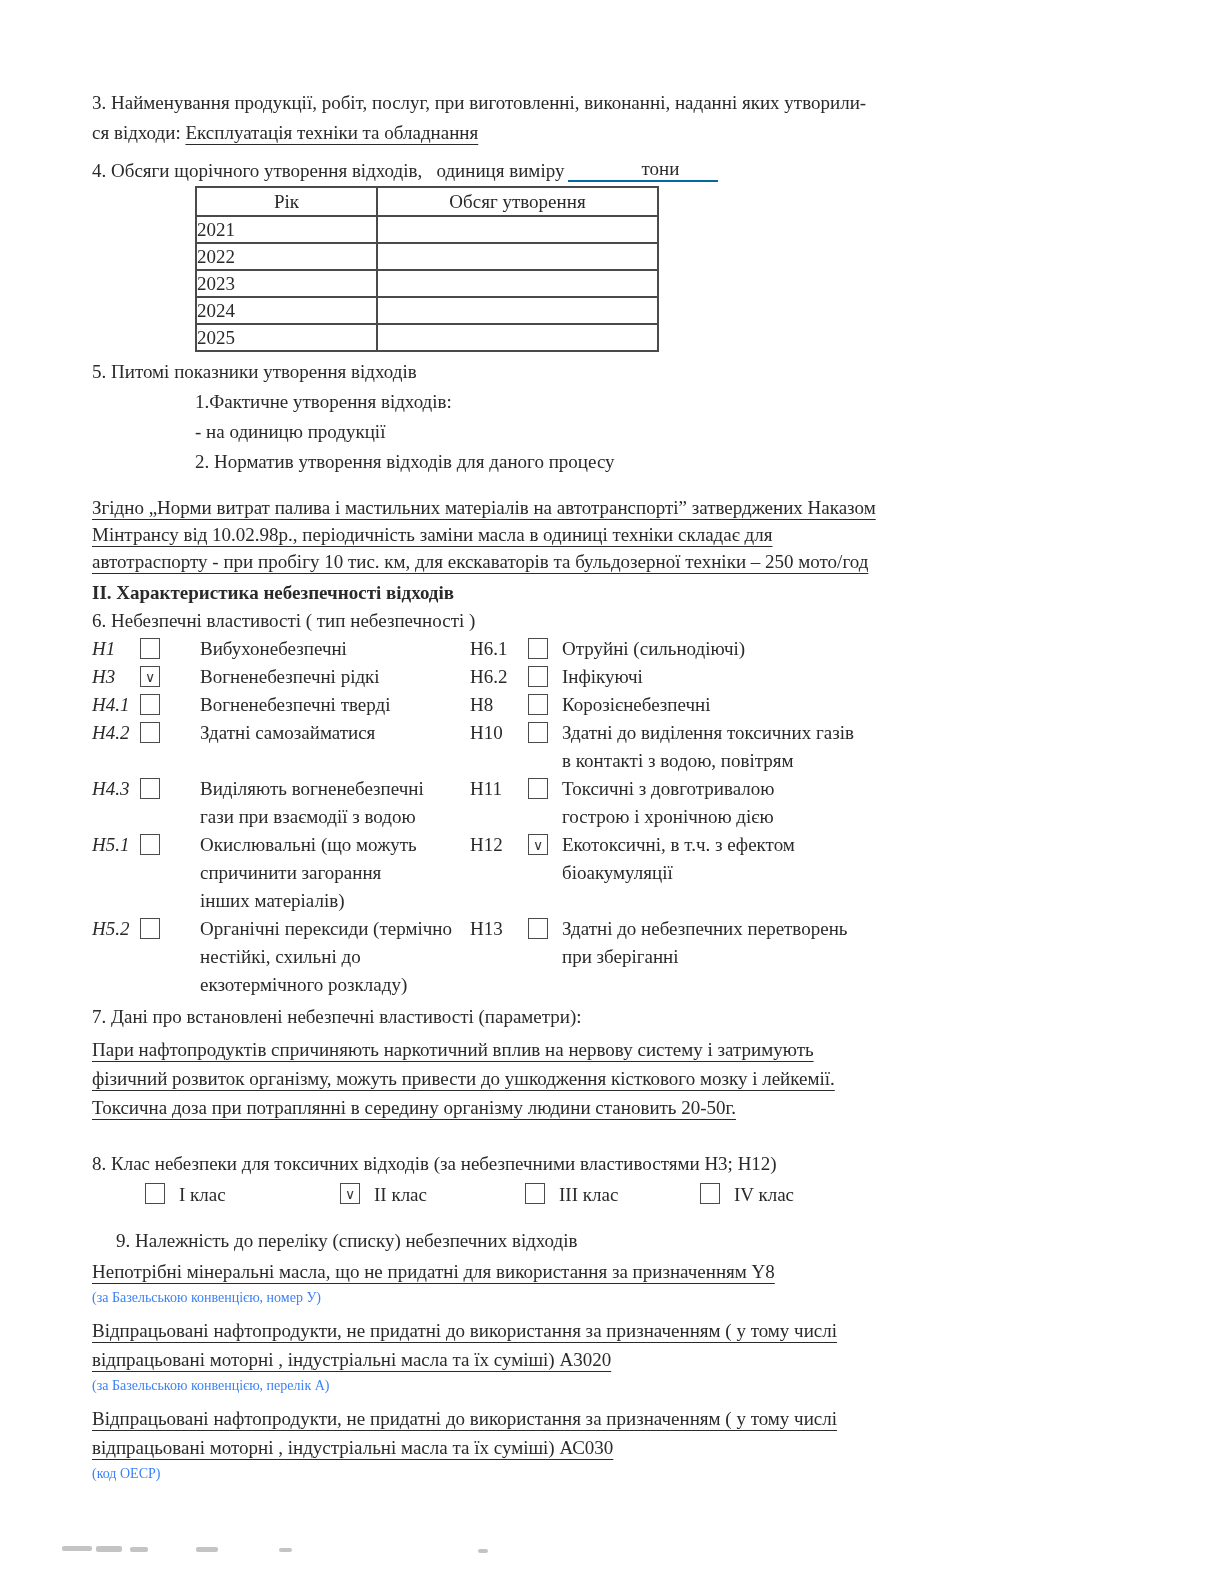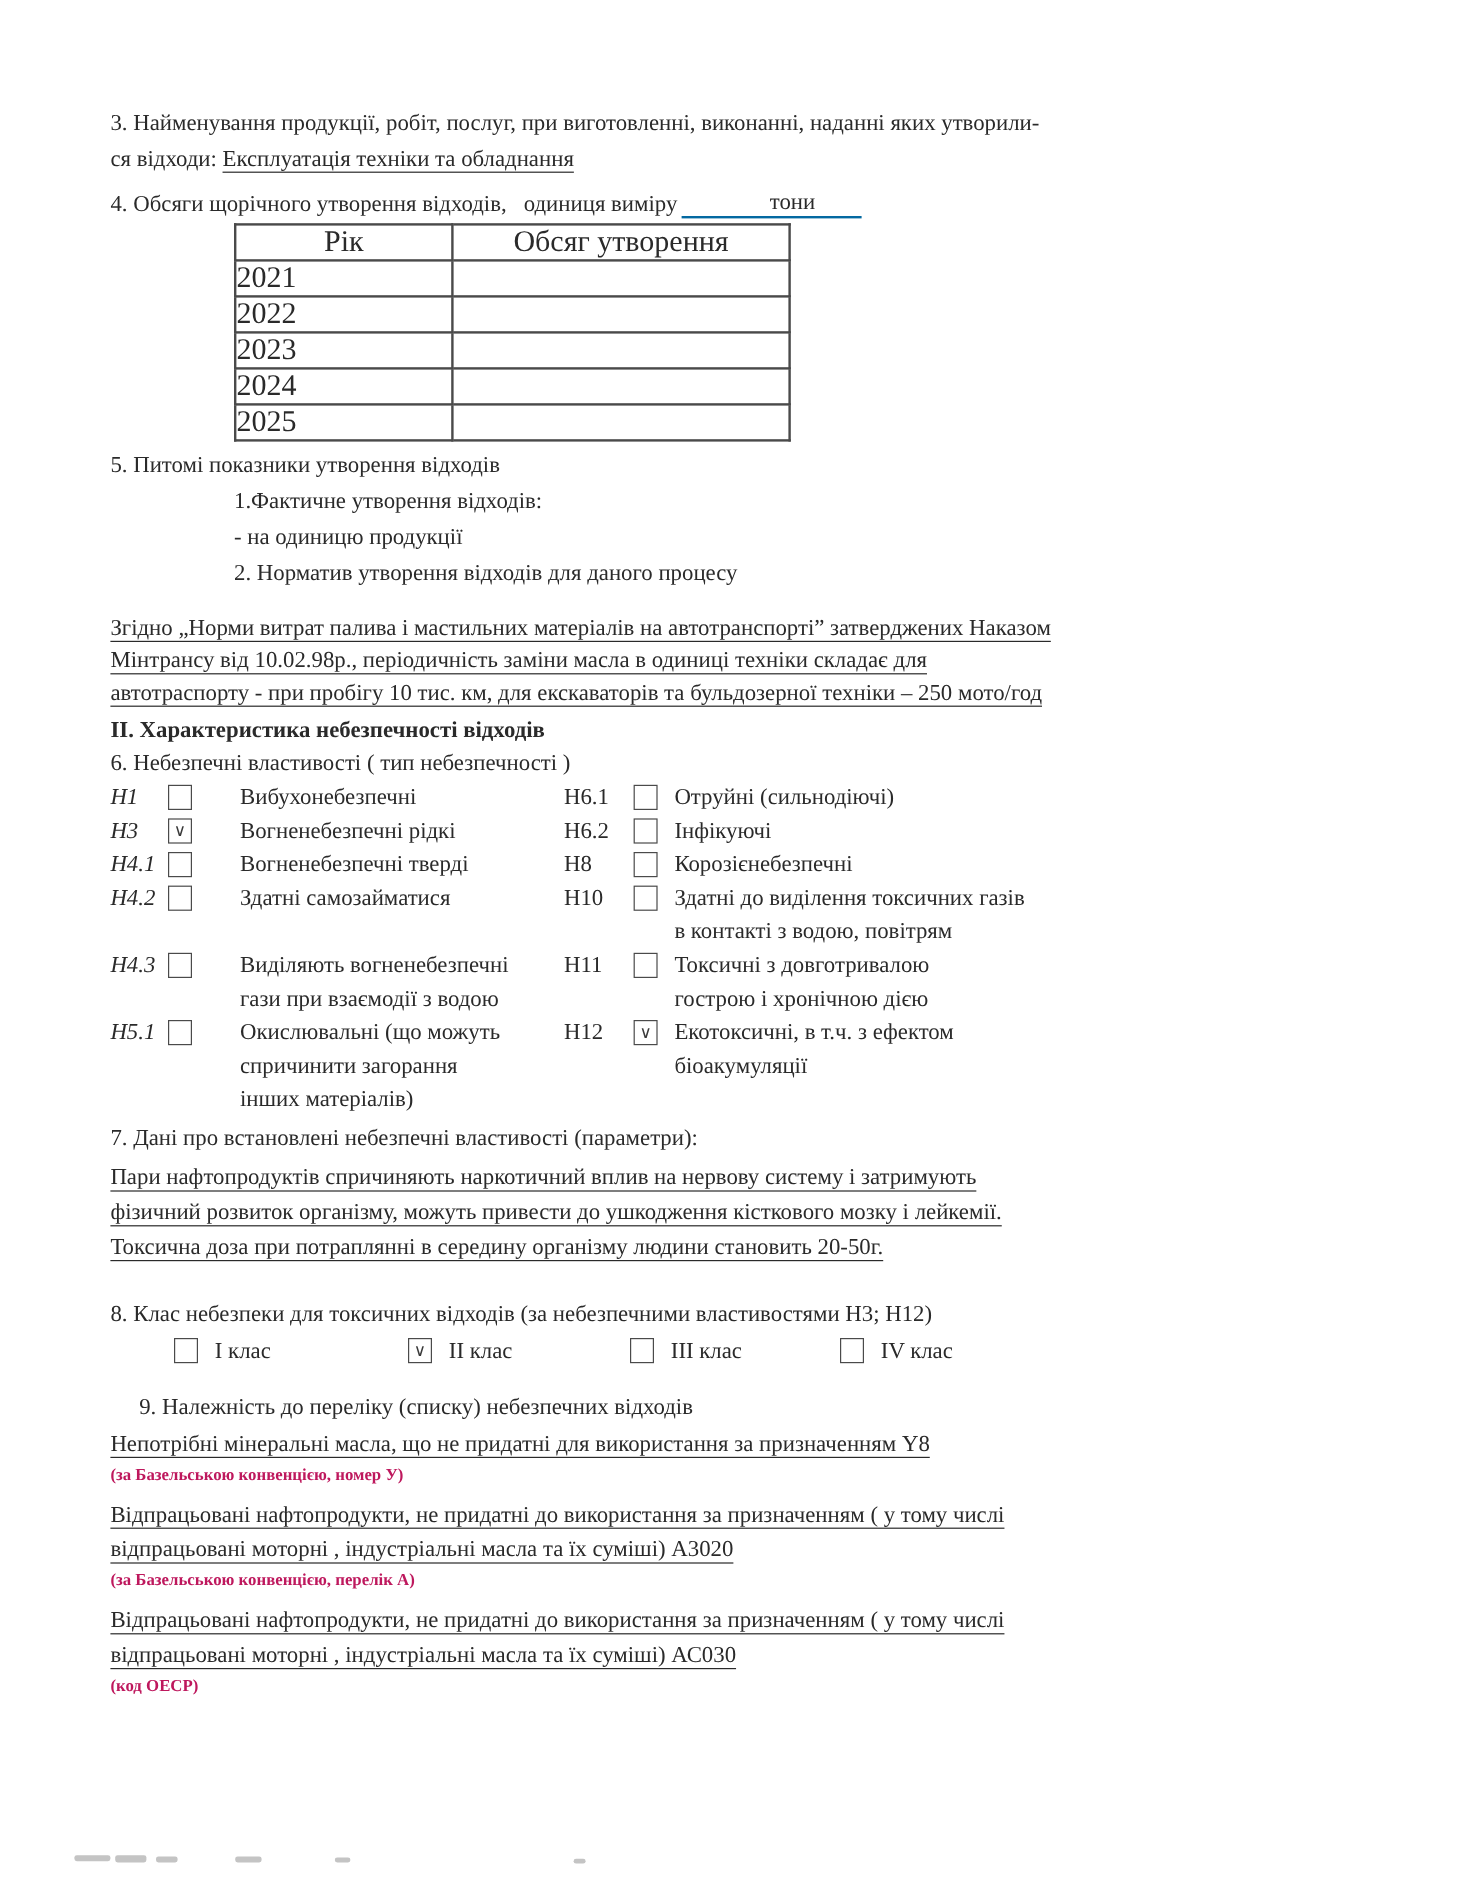--- a/index.html
+++ b/index.html
@@ -27,21 +27,21 @@
     text-align:center;padding-left:34px;box-sizing:border-box;
   }
 
   table.vol{
     border-collapse:collapse;margin:4px 0 0 103px;
     width:462px;table-layout:fixed;
   }
   table.vol th,table.vol td{
     border:2px solid #4a4a4a;
     font-weight:normal;
-    padding:0;height:25px;font-size:25px;
+    padding:0;height:25px;font-size:19px;
   }
   table.vol th{height:27px;}
   table.vol col.c1{width:181px;}
   table.vol col.c2{width:281px;}
 
   .item5{margin-top:6px;line-height:28px;}
   .sub{margin-left:103px;line-height:29px;margin-top:1px;}
   .note{margin-top:18px;line-height:27px;}
   .sec2{margin-top:4px;line-height:28px;font-weight:bold;}
   .item6{line-height:28px;}
@@ -72,21 +72,21 @@
   .classes{display:flex;margin-left:53px;margin-top:3px;height:30px;align-items:flex-start;}
   .class-opt{display:flex;align-items:flex-start;line-height:28px;}
   .class-opt .hz-box{margin-right:14px;margin-top:2px;}
   .classes > div:nth-of-type(1){width:195px;}
   .classes > div:nth-of-type(2){width:185px;}
   .classes > div:nth-of-type(3){width:175px;}
 
   .item9{margin-top:16px;line-height:28px;margin-left:24px;}
   .entry{margin-top:2px;}
   .entry-text{line-height:29px;}
-  .entry-note{font-size:14px;color:#be185d;line-height:20px;margin:2px 0 8px 0;font-weight:bold;}
+  .entry-note{font-size:14px;color:#3b82f6;line-height:20px;margin:2px 0 8px 0;}
 
   .smudge{position:absolute;background:#c4c4c4;border-radius:2px;}
 </style>
 </head>
 <body>
 
 <div class="page">
   <div class="content">
 
     <p class="item3">
@@ -230,20 +230,35 @@
 інших матеріалів)</span>
           </div>
           <div class="hz-cell right">
             <span class="hz-code">Н12</span>
             <span class="hz-box checked">∨</span>
             <span class="hz-label pre">Екотоксичні, в т.ч. з ефектом
 біоакумуляції</span>
           </div>
         </div>
 
+        <div class="hz-row">
+          <div class="hz-cell left">
+            <span class="hz-code">Н5.2</span>
+            <span class="hz-box"></span>
+            <span class="hz-label pre">Органічні перексиди (термічно
+нестійкі, схильні до
+екзотермічного розкладу)</span>
+          </div>
+          <div class="hz-cell right">
+            <span class="hz-code">Н13</span>
+            <span class="hz-box"></span>
+            <span class="hz-label pre">Здатні до небезпечних перетворень
+при зберіганні</span>
+          </div>
+        </div>
       </div>
 
     <p class="item7">7. Дані про встановлені небезпечні властивості (параметри):</p>
     <p class="item7-text pre u">Пари нафтопродуктів спричиняють наркотичний вплив на нервову систему і затримують
 фізичний розвиток організму, можуть привести до ушкодження кісткового мозку і лейкемії.
 Токсична доза при потраплянні в середину організму людини становить 20-50г.</p>
 
     <p class="item8">8. Клас небезпеки для токсичних відходів (за небезпечними властивостями Н3; Н12)</p>
     <div class="classes">
 

